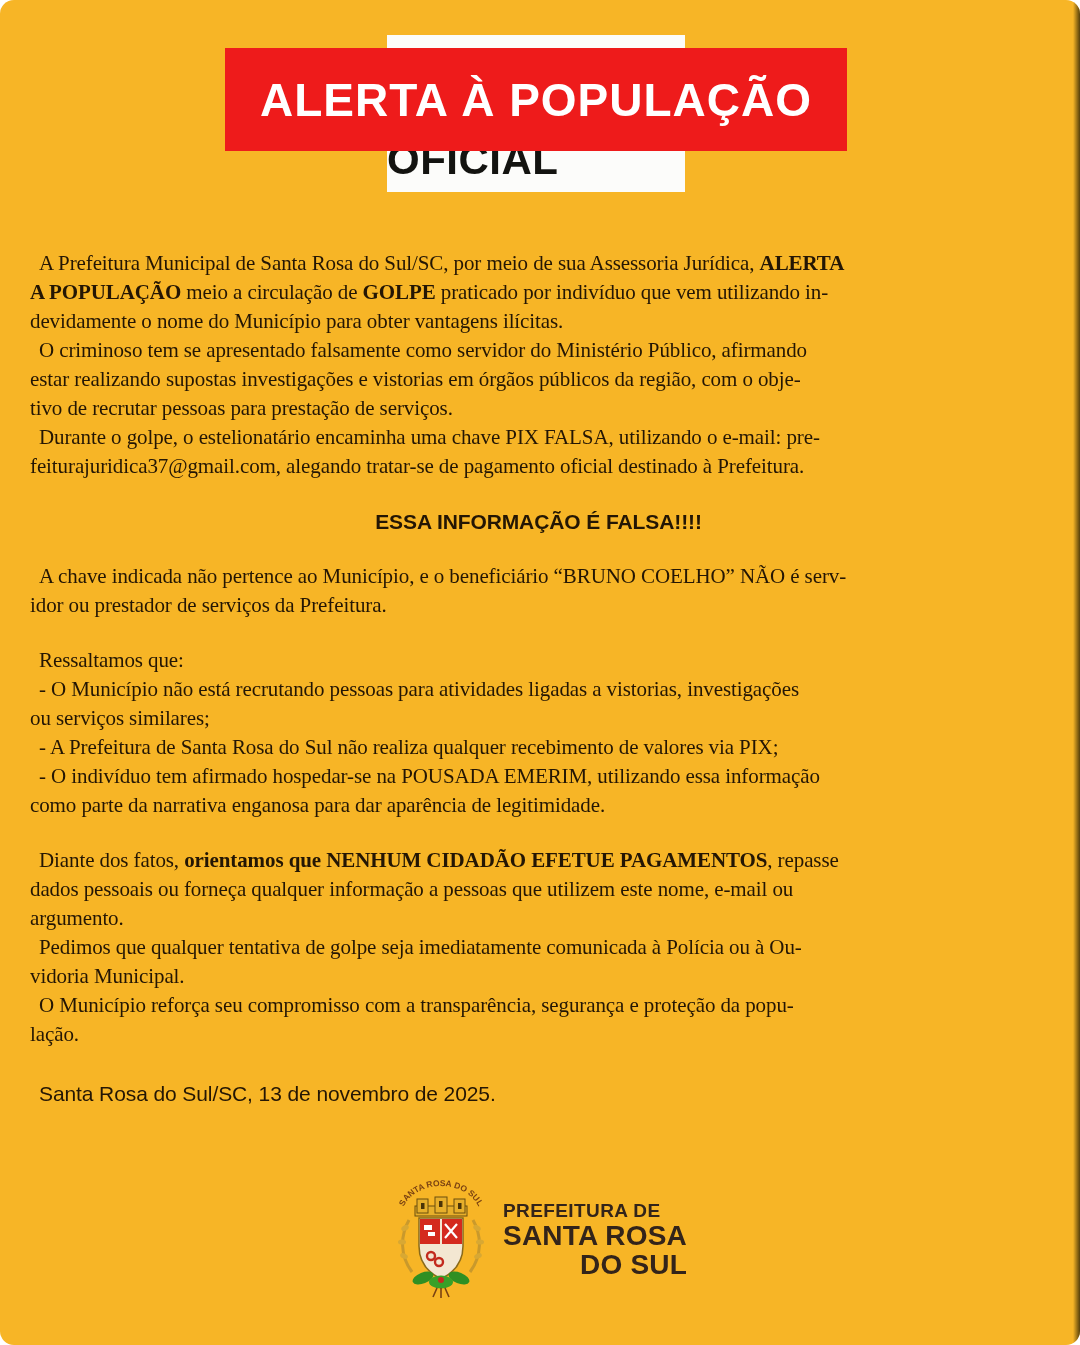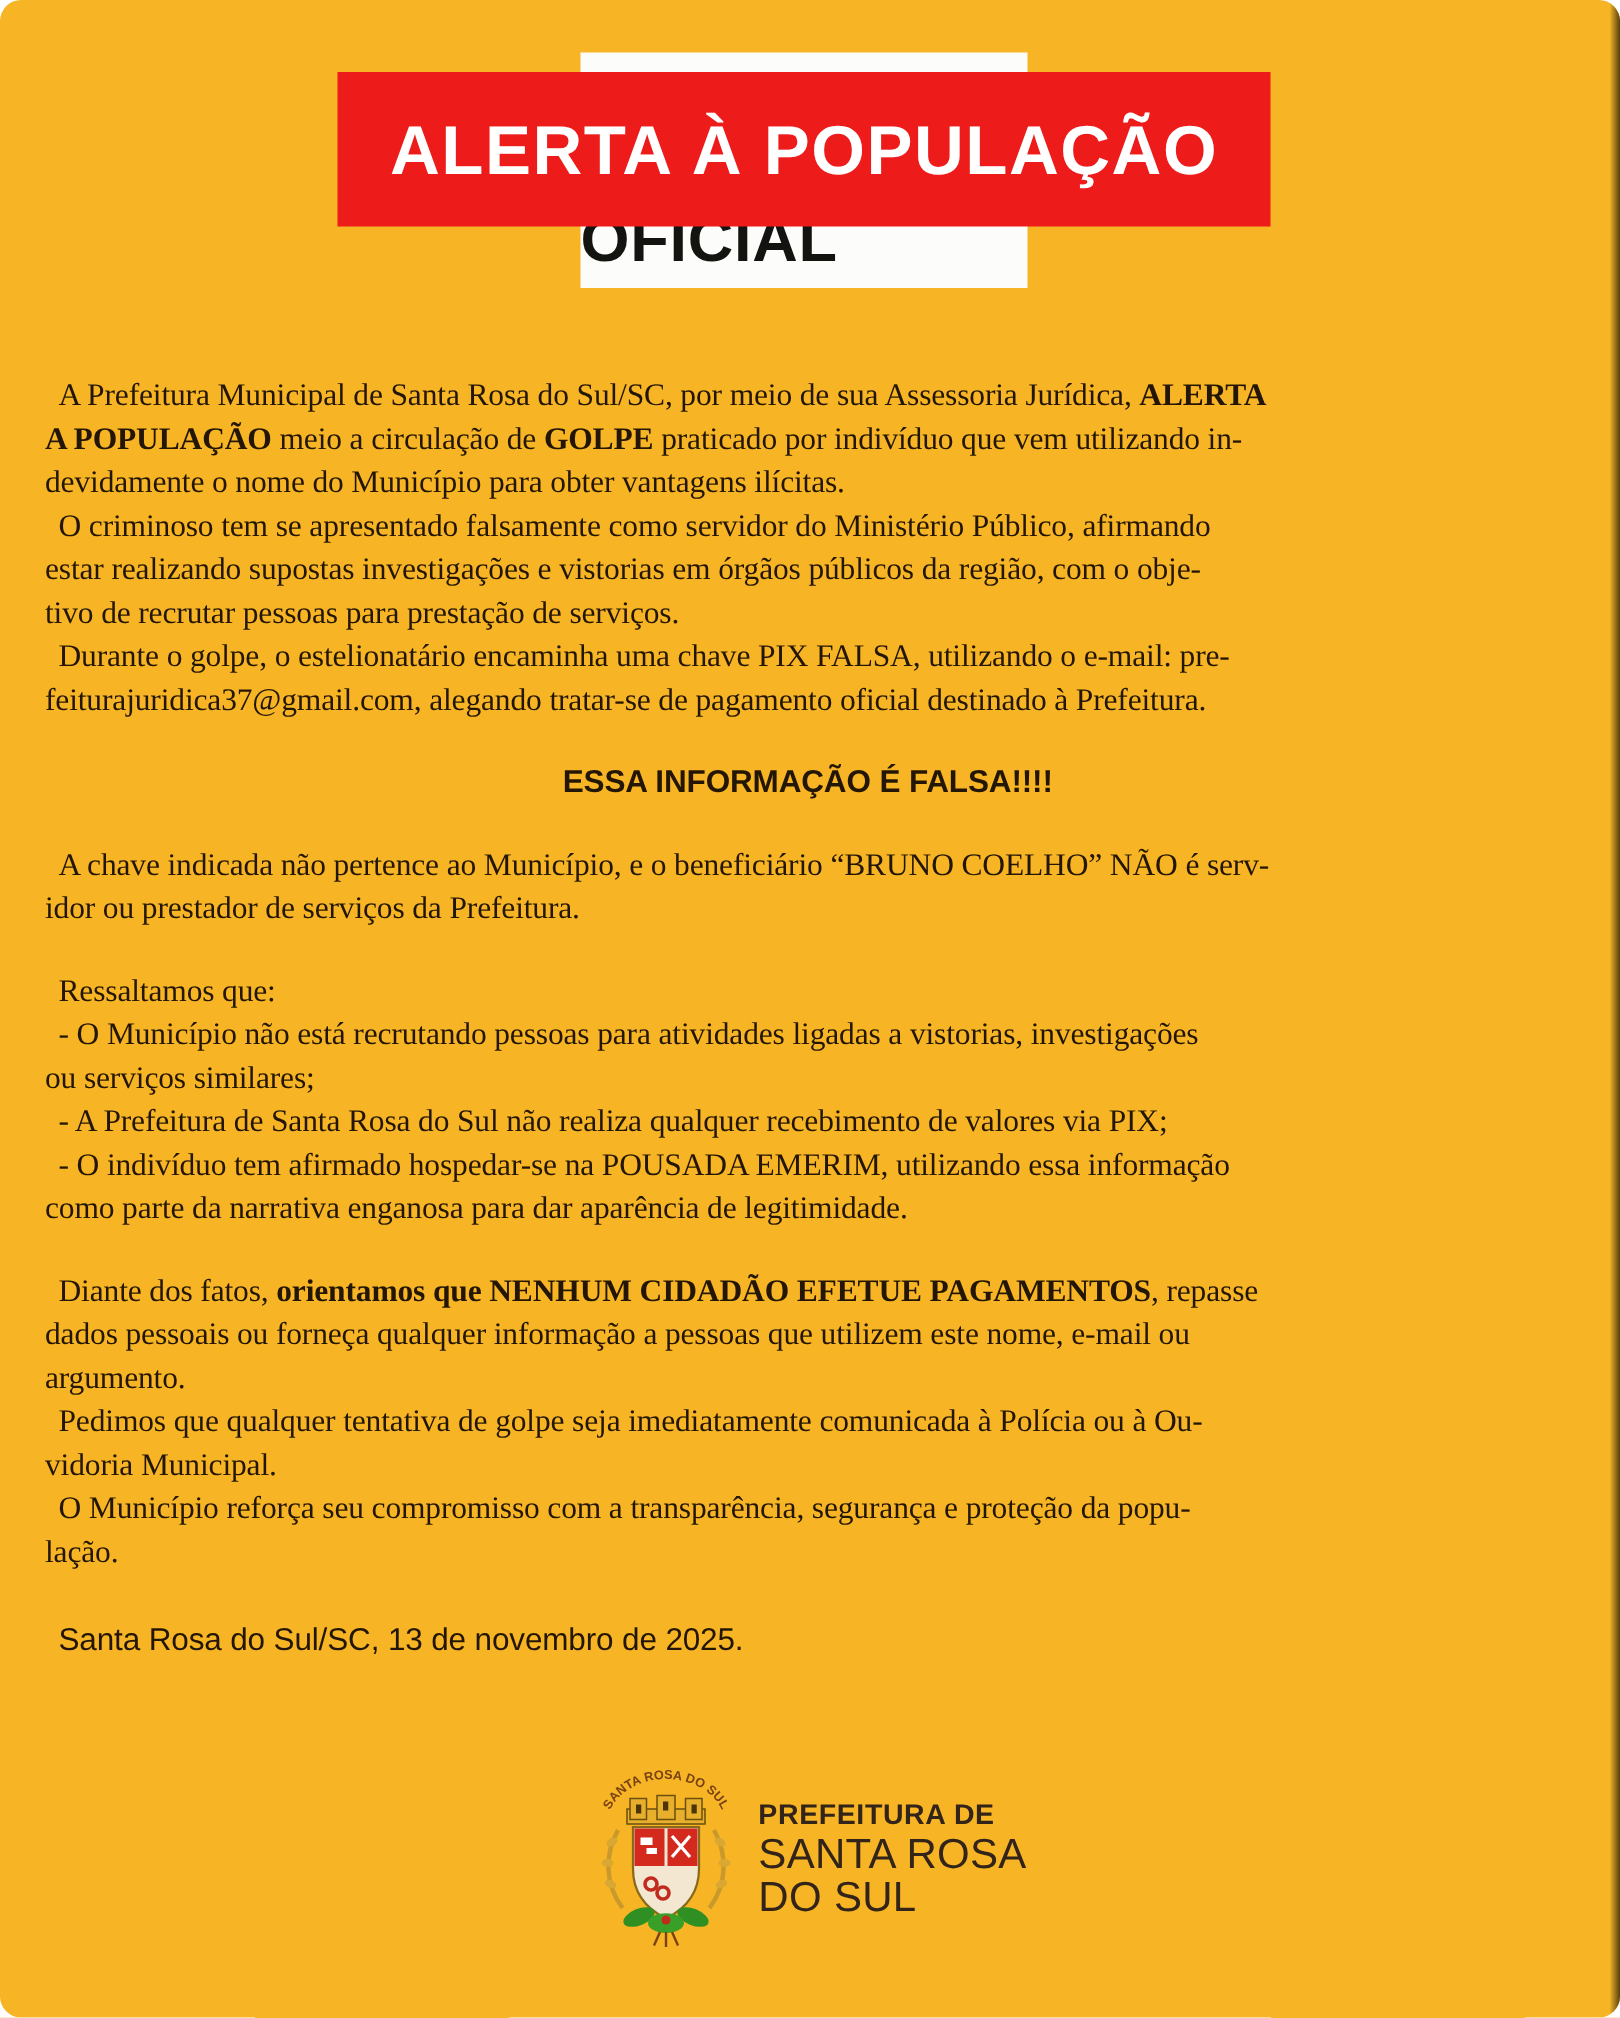--- a/index.html
+++ b/index.html
@@ -22,21 +22,21 @@
   .para{white-space:pre-wrap;text-indent:9px;font-family:Liberation Serif, serif;}
   .para b{font-weight:bold;}
   .section-heading{text-align:center;font-weight:bold;white-space:pre-wrap;}
   .date-line{white-space:pre-wrap;text-indent:9px;margin-top:30px;}
 
   
   .footer{position:absolute;left:0;right:0;top:1176px;display:flex;justify-content:center;
           align-items:center;gap:14px;}
   .org-text{color:var(--footer-fg,#33241A);line-height:1.04;}
   .org-line1{font-size:19px;font-weight:600;letter-spacing:0.4px;}
-  .org-line2,.org-line3{font-size:28px;font-weight:400;letter-spacing:0.2px;}
+  .org-line2,.org-line3{font-size:28px;font-weight:700;letter-spacing:0.2px;text-align:right;}
 
   
   .edge-shadow{position:absolute;top:0;bottom:0;right:0;width:7px;z-index:5;
                background:linear-gradient(to right,rgba(60,45,5,0),rgba(55,42,6,0.85));}
 </style>
 </head>
 <body>
 
 <div class="stage">
   <div class="poster">

